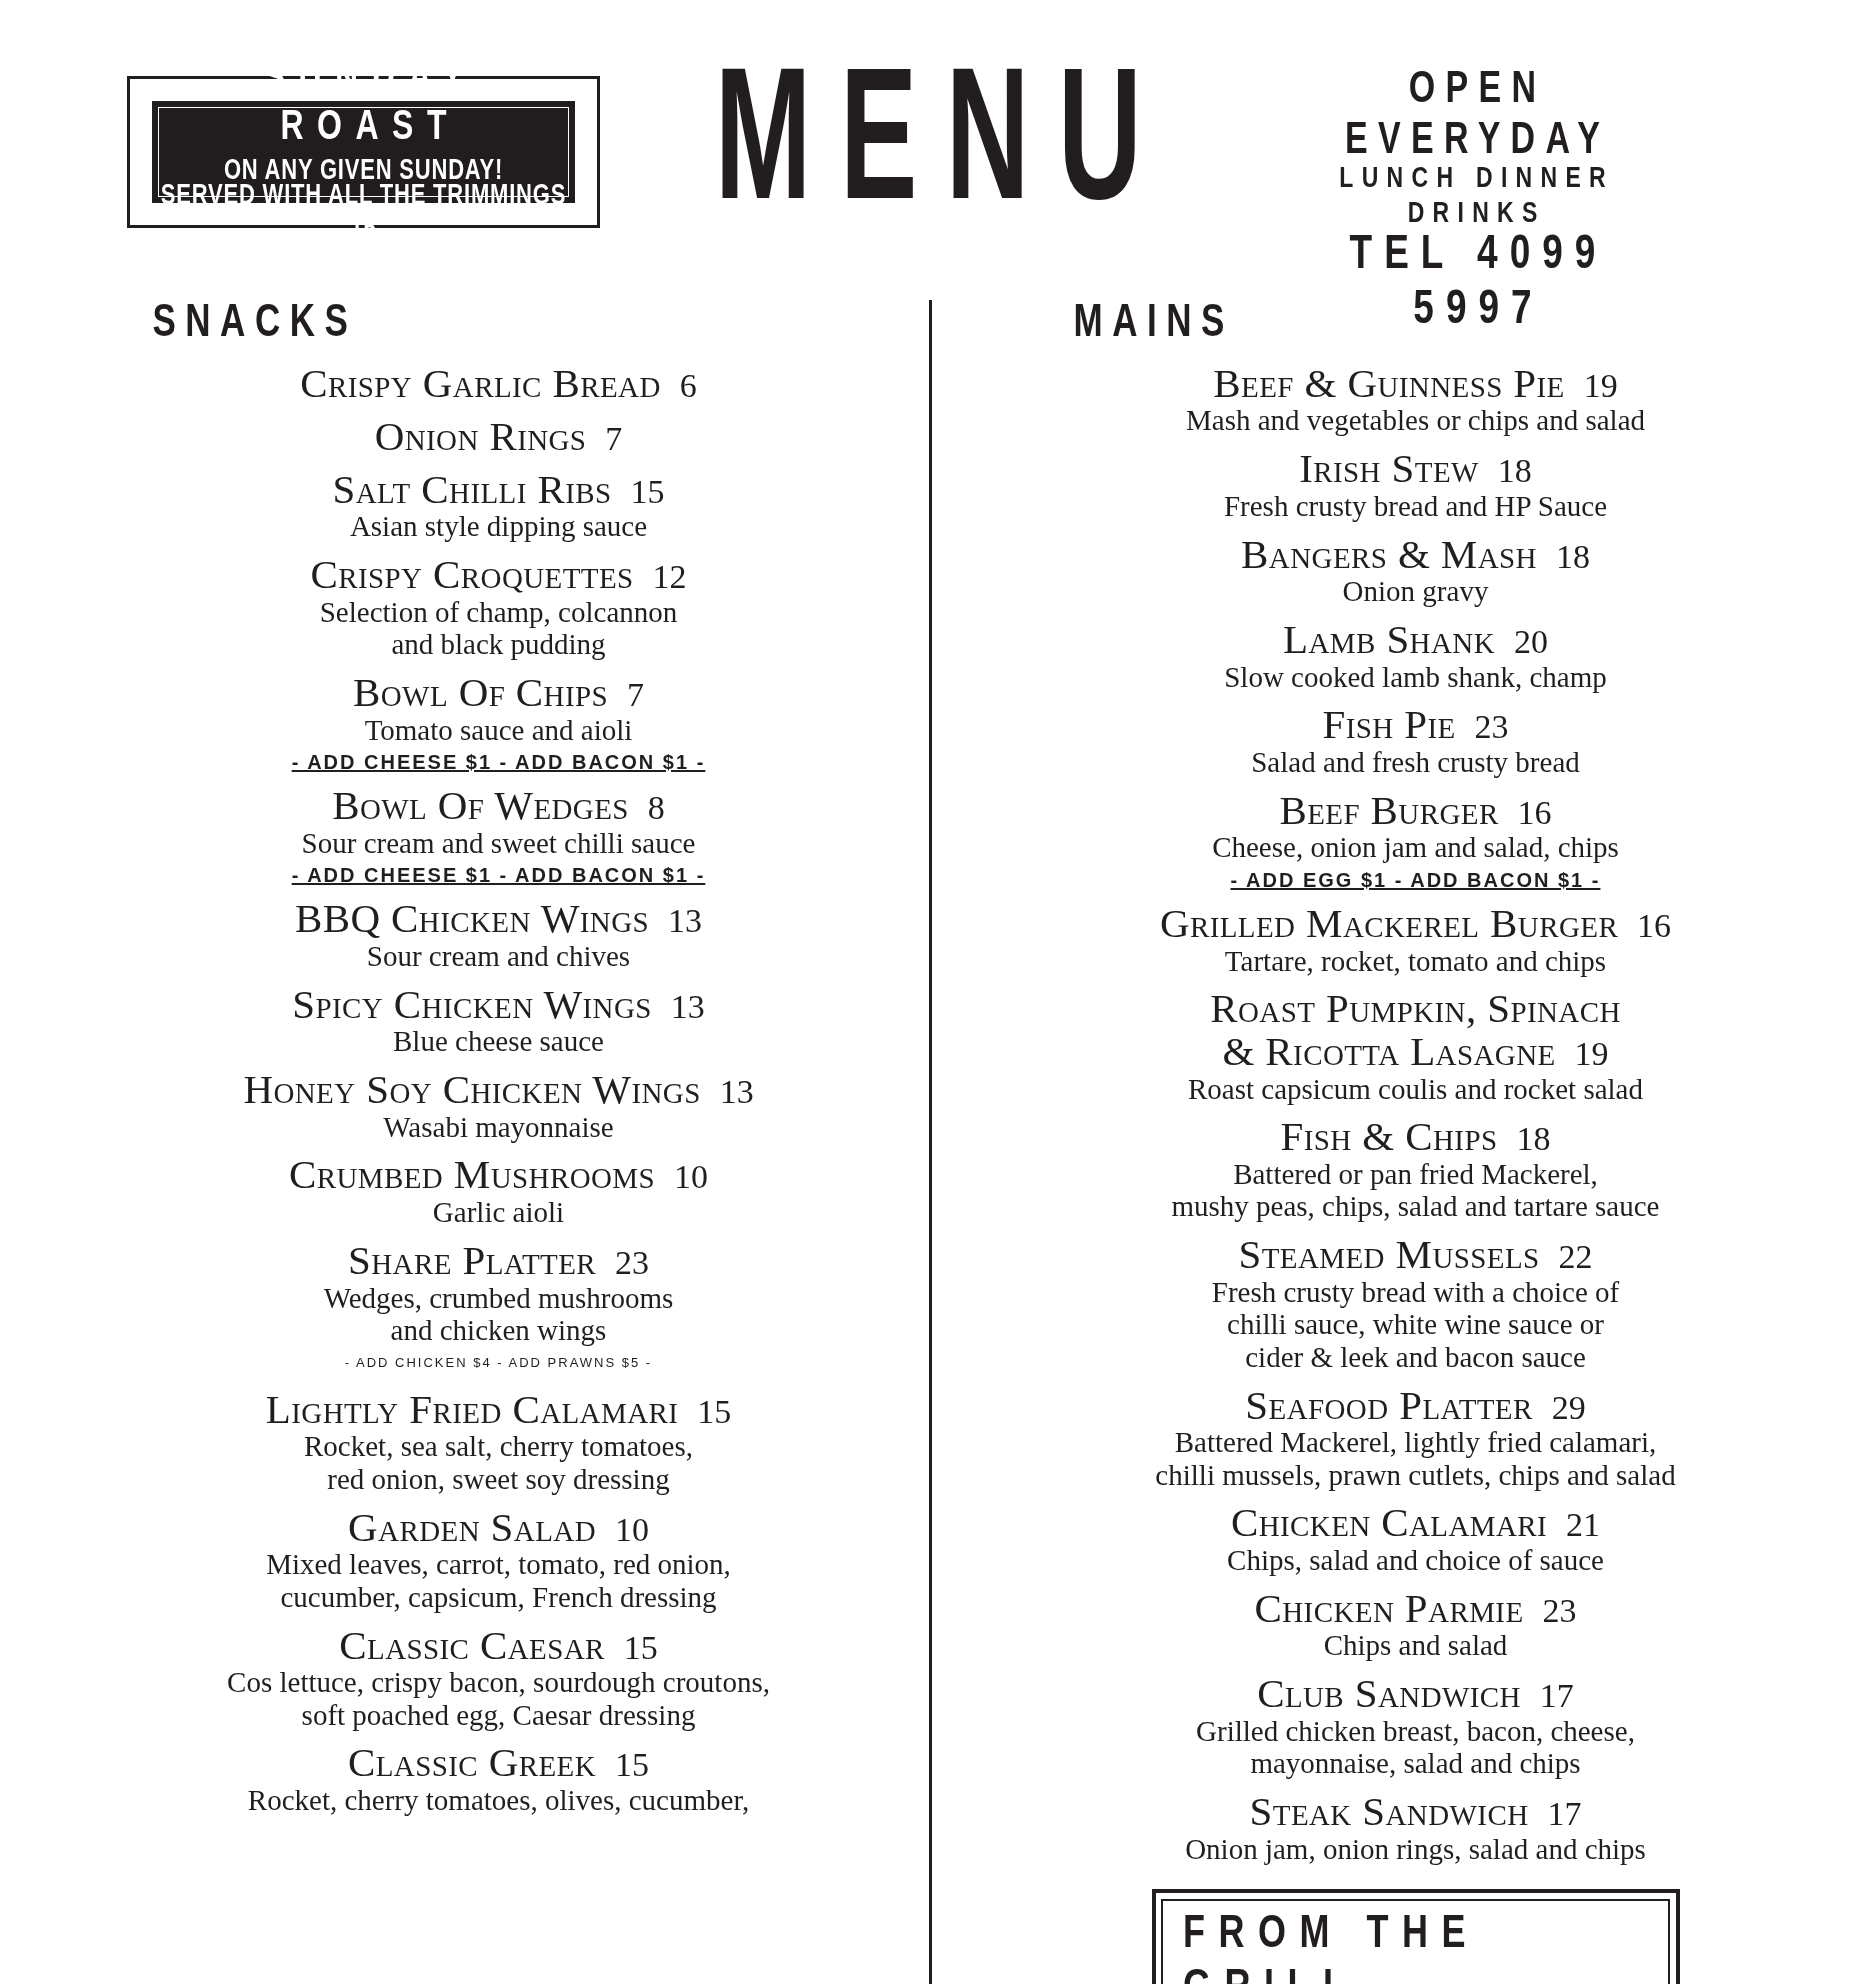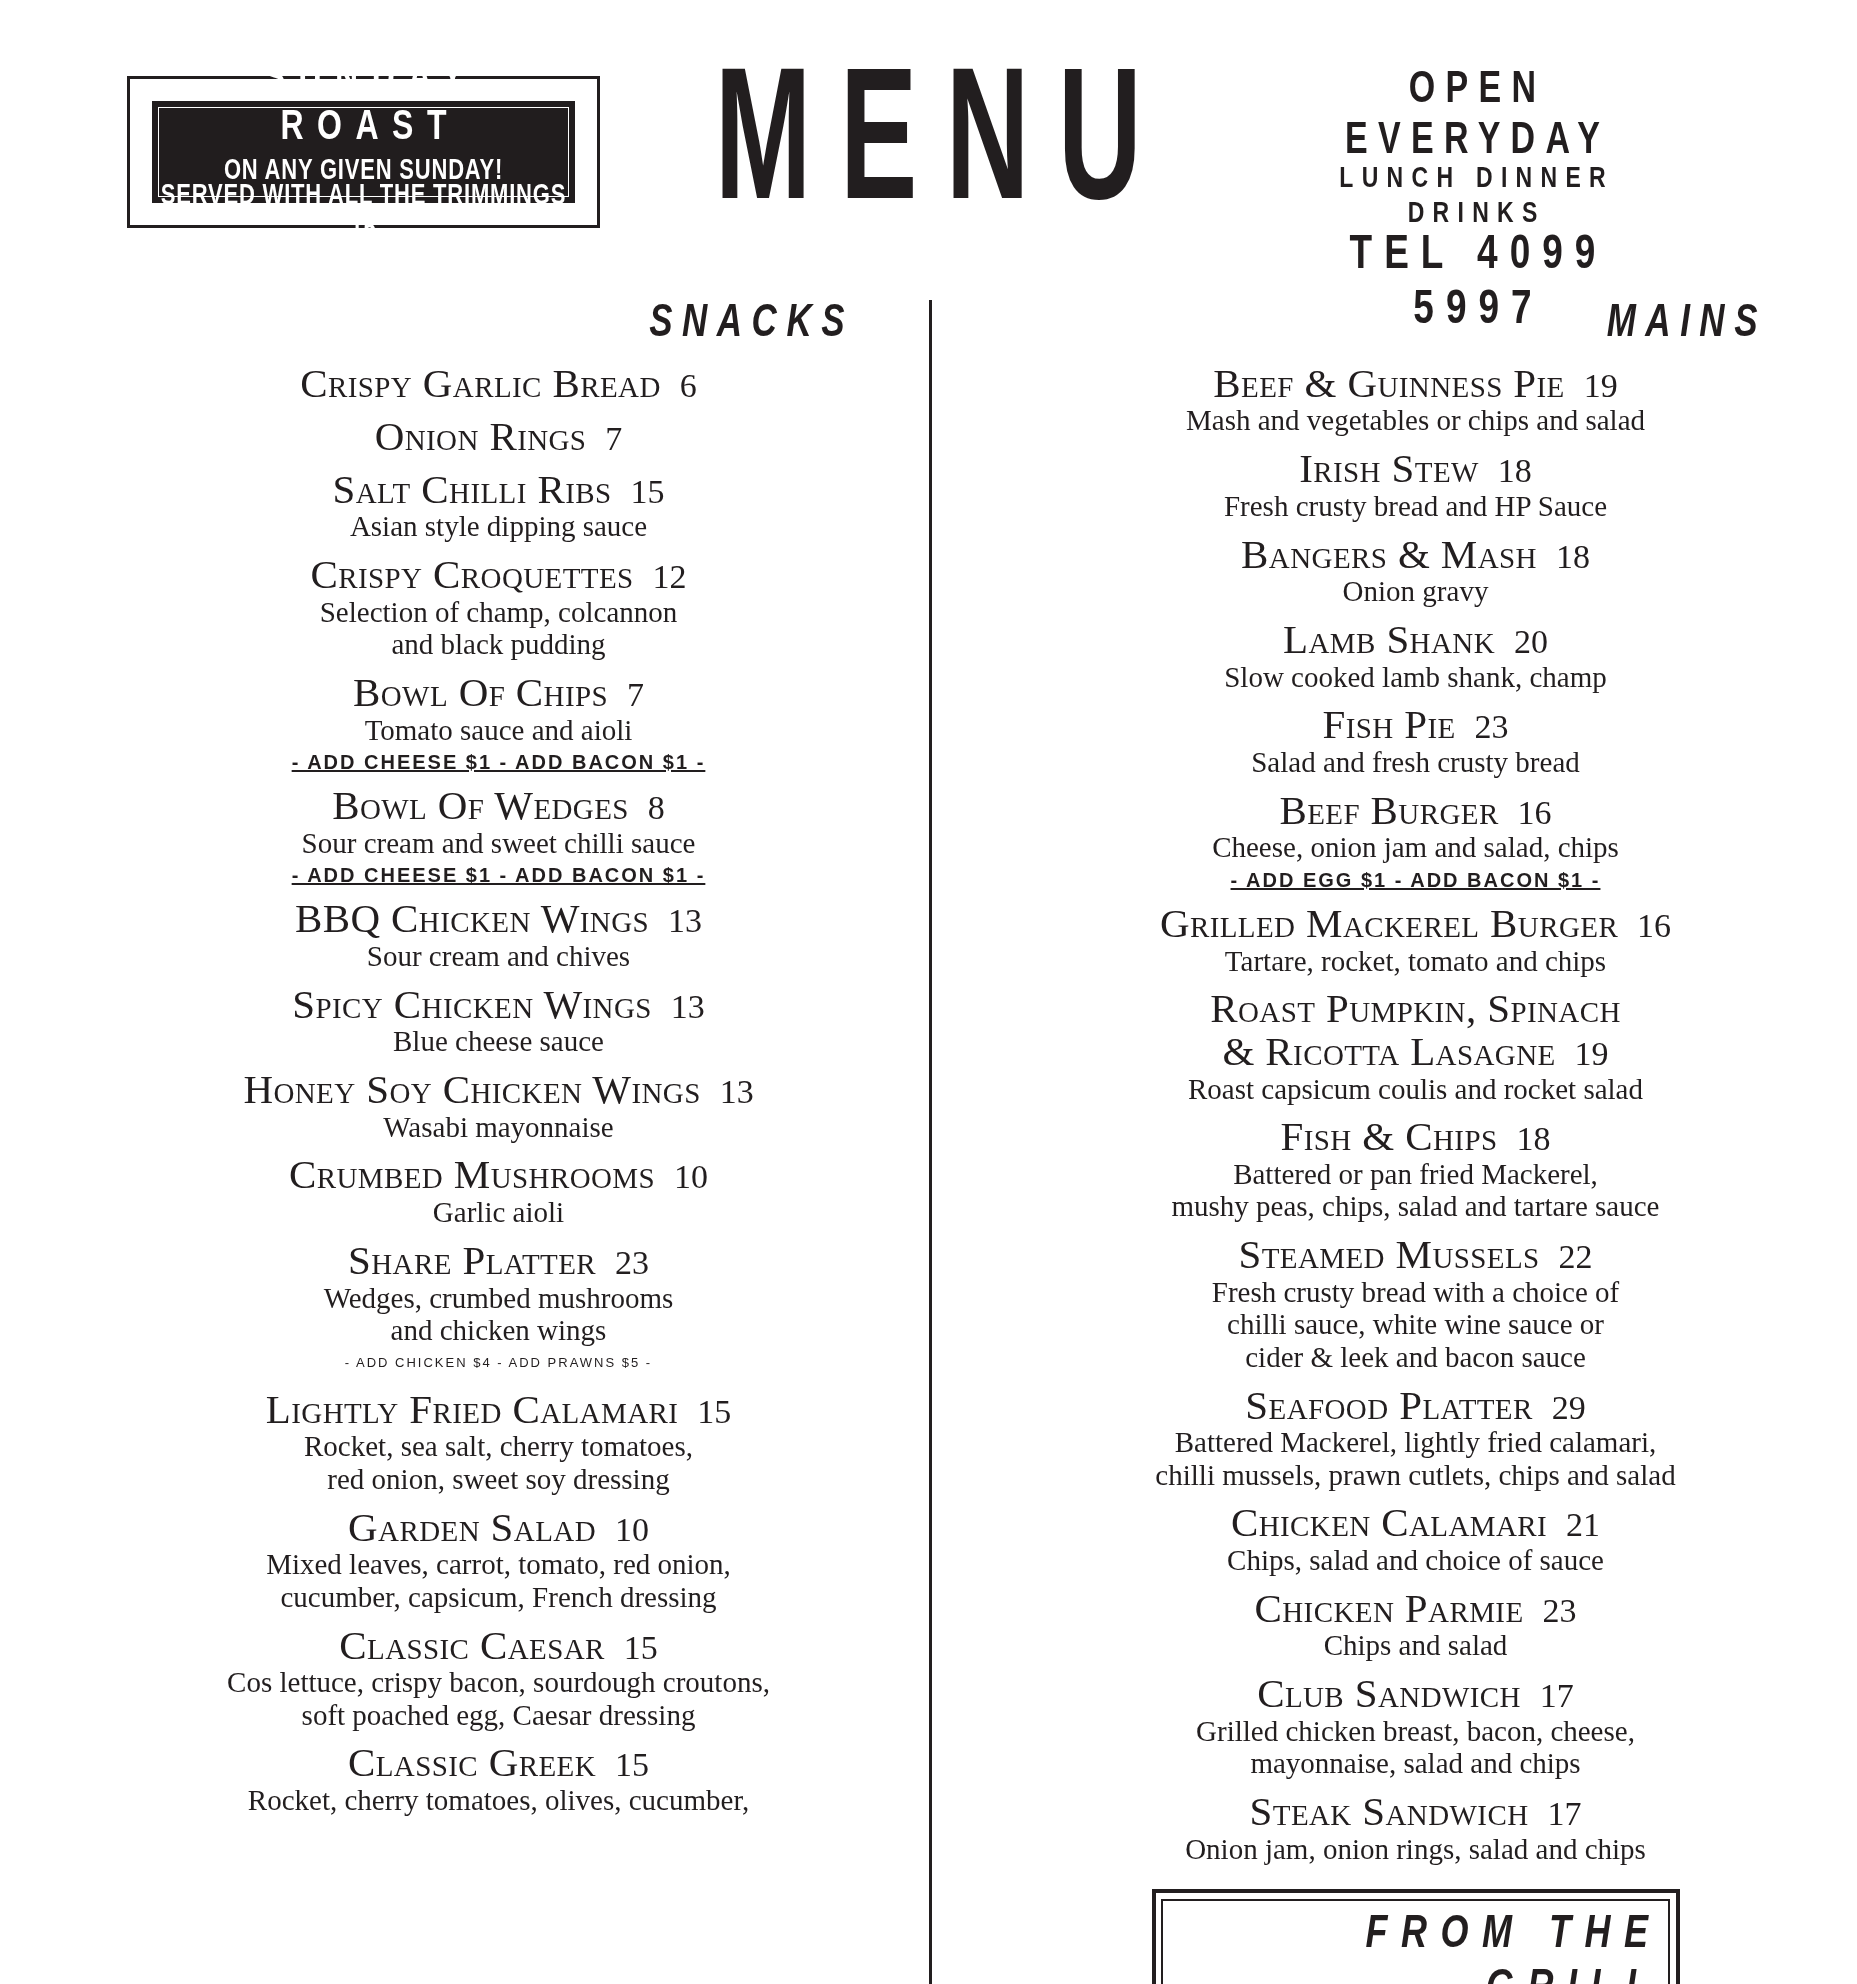--- a/index.html
+++ b/index.html
@@ -42,21 +42,21 @@
   .contact .row:last-child{margin-bottom:0;}
 
   
   .divider{position:absolute;left:929px;top:300px;width:2.8px;height:2268px;background:var(--ink);}
   .col{position:absolute;text-align:center;}
   .col-left{left:143px;top:301px;width:711px;}
   .col-right{left:1064px;top:301px;width:703px;}
 
   .sec-title{
     font-family:"Liberation Sans",sans-serif;font-weight:700;font-size:35px;
-    letter-spacing:9.5px;padding-left:9.5px;text-align:right;margin-bottom:20.6px;line-height:1.15;font-style:italic;
+    letter-spacing:9.5px;padding-left:9.5px;text-align:left;margin-bottom:20.6px;line-height:1.15;
   }
   .section{margin-bottom:16px;}
   .sec-note{
     font-family:"Liberation Sans",sans-serif;font-weight:400;font-size:13px;
     letter-spacing:2px;margin:-7.1px 0 17.5px 0;
   }
   .item{margin-bottom:10.3px;}
   .item-name{font-size:41px;line-height:1.04;white-space:nowrap;}
   .nm{font-variant:small-caps;letter-spacing:0.4px;}
   .pr{font-size:34px;margin-left:8.7px;}

